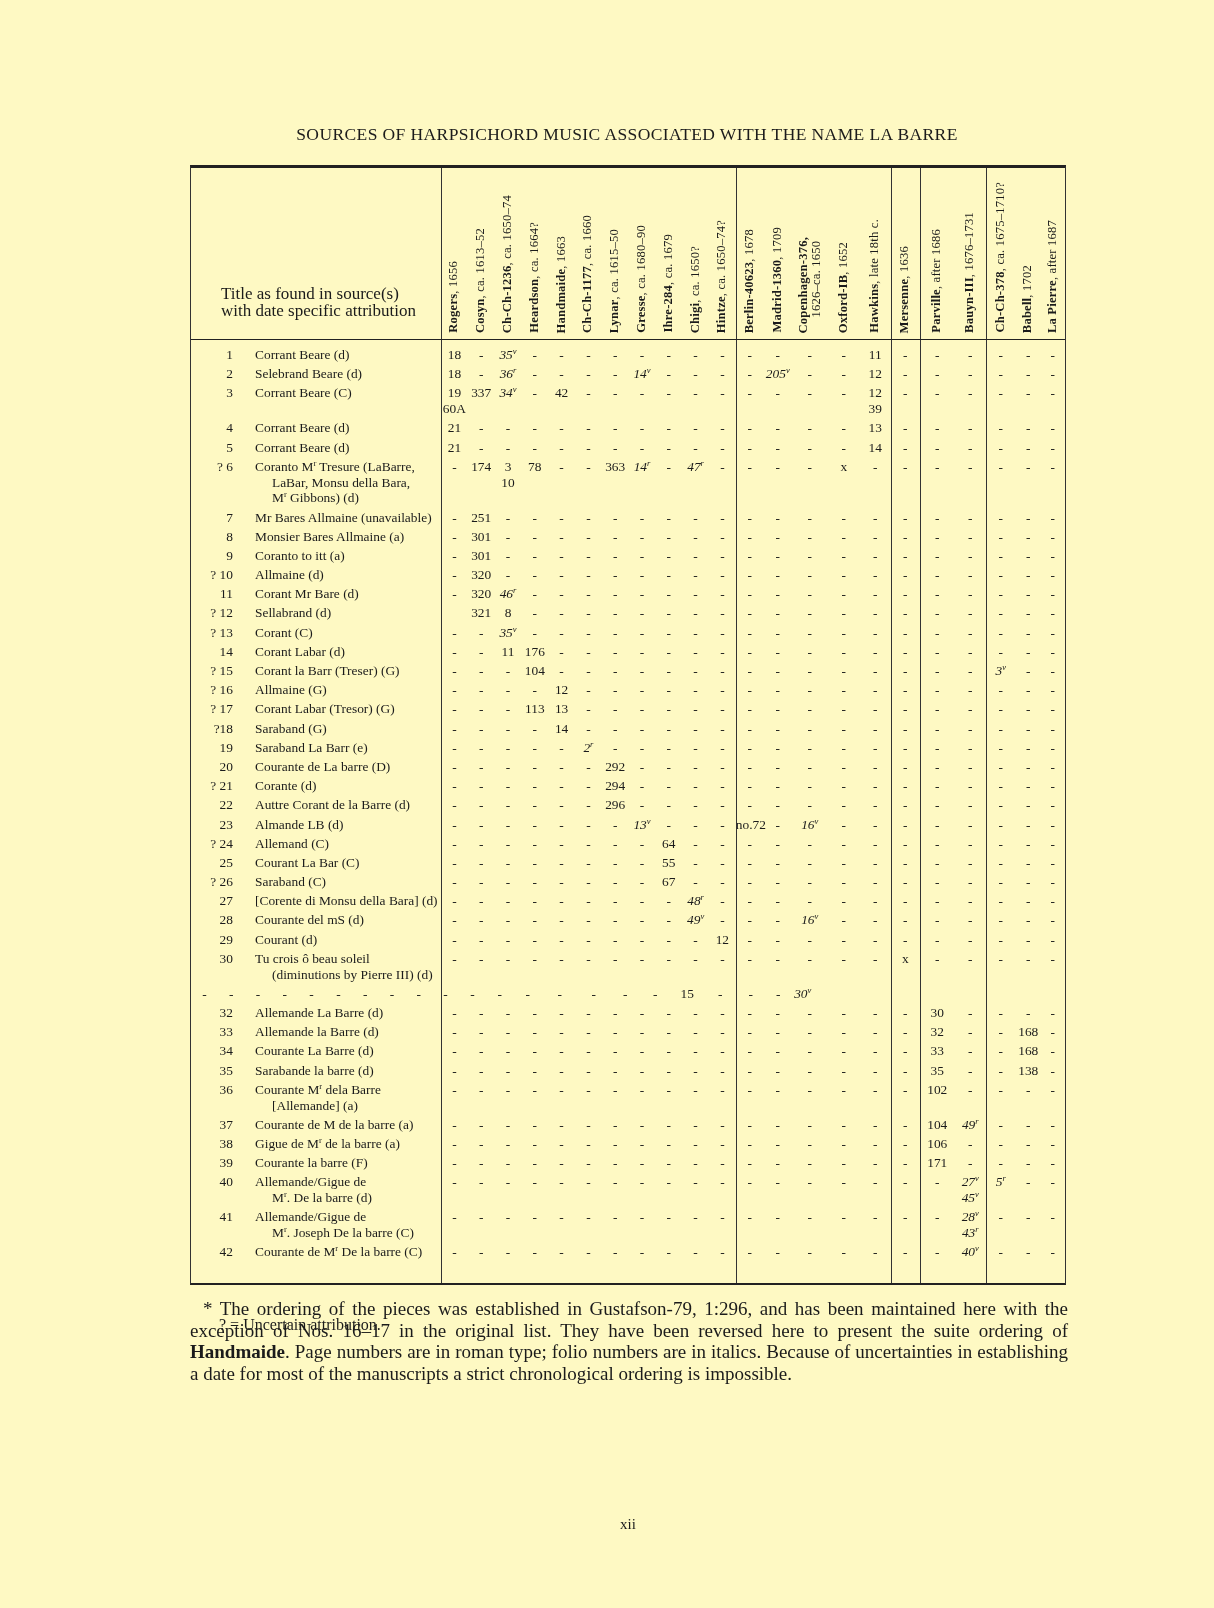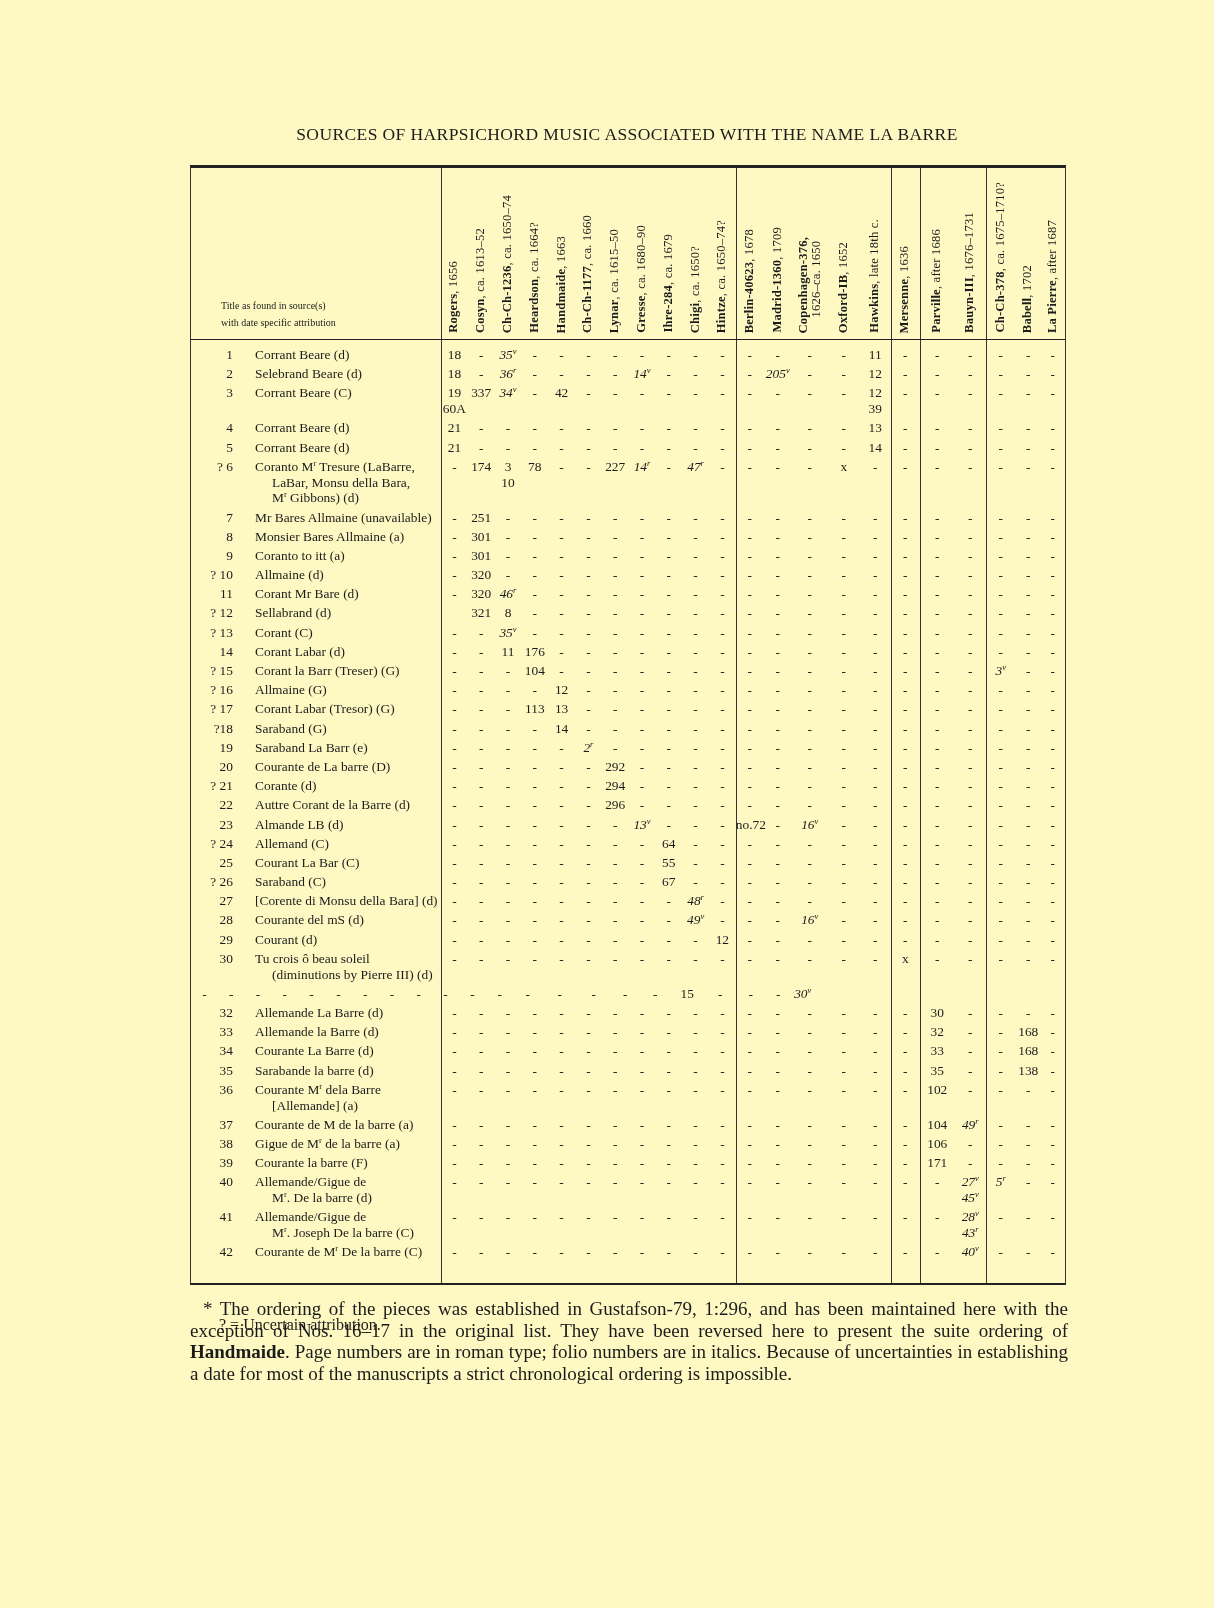--- a/index.html
+++ b/index.html
@@ -17,21 +17,21 @@
     position:absolute; left:190px; top:165px; width:876px; height:1120px;
     box-sizing:border-box;
     border-top:3px solid #222; border-bottom:2px solid #222;
     border-left:1.4px solid #333; border-right:1.4px solid #333;
     overflow:hidden;
   }
   .vline{position:absolute; top:0; bottom:0; width:1.4px; background:#333;}
   .v1{left:250px;} .v2{left:544.8px;} .v3{left:699.8px;} .v4{left:728.8px;} .v5{left:794.8px;}
   .thead{position:relative; display:flex; height:172px; border-bottom:1.6px solid #222; box-sizing:border-box;}
   .title-h{position:relative; width:250px; flex:none;}
-  .rowhead{position:absolute; bottom:8px; left:30px; font-size:10px; line-height:17px; white-space:nowrap;}
+  .rowhead{position:absolute; bottom:20px; left:30px; font-size:17px; line-height:17px; white-space:nowrap;}
   .hcell{position:relative; flex:none;}
   .vt{
     position:absolute; bottom:6px; left:50%;
     writing-mode:vertical-rl; transform:translateX(-50%) rotate(180deg);
     font-size:12.6px; line-height:13.5px; white-space:nowrap; letter-spacing:0.2px;
   }
   .vt b{font-weight:bold;}
   .hl{display:block;}
   .l2{padding-top:16px;}
   .tbody{padding-top:7px;}
@@ -544,21 +544,21 @@
           <div class="cell cA">
             <div>78</div>
           </div>
           <div class="cell cA">
             <div>-</div>
           </div>
           <div class="cell cA">
             <div>-</div>
           </div>
           <div class="cell cA">
-            <div>227</div>
+            <div>363</div>
           </div>
           <div class="cell cA">
             <div><i>14<sup>r</sup></i></div>
           </div>
           <div class="cell cA">
             <div>-</div>
           </div>
           <div class="cell cA">
             <div><i>47<sup>r</sup></i></div>
           </div>
@@ -3263,13 +3263,14 @@
             <div>-</div>
           </div>
         </div>
       </div>
   </div>
 
   <div class="footnote"><span>*</span><span> The ordering of the pieces was established in Gustafson-79, 1:296, and has been maintained here with the exception of Nos. 16–17 in the original list. They have been reversed here to present the suite ordering of </span><b>Handmaide</b><span>. Page numbers are in roman type; folio numbers are in italics. Because of uncertainties in establishing a date for most of the manuscripts a strict chronological ordering is impossible.</span></div>
 
   <div class="legend">? = Uncertain attribution.</div>
 
+  <div class="pageno">xii</div>
 </div>
 
 </body></html>

